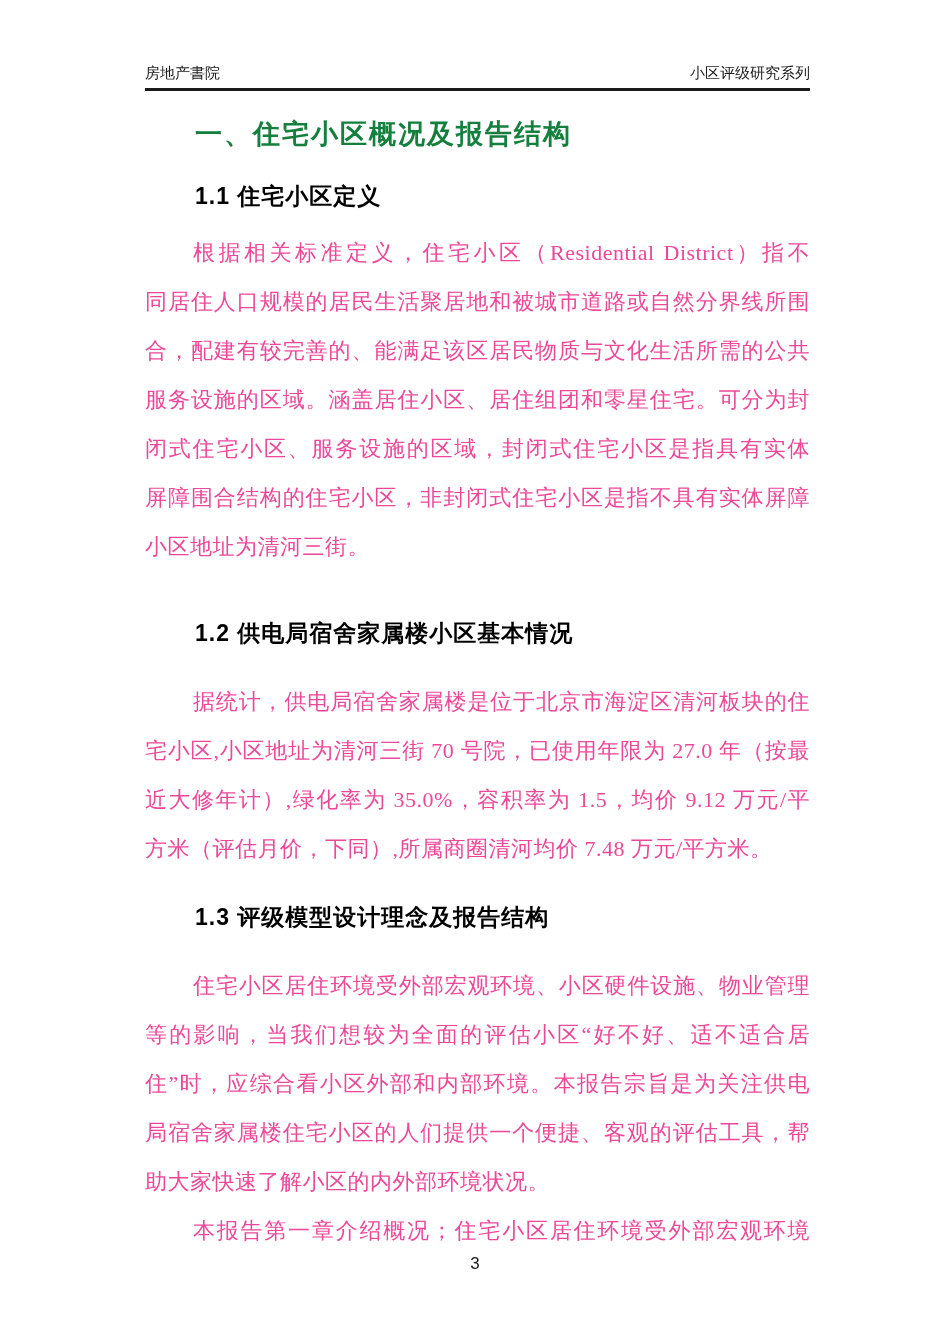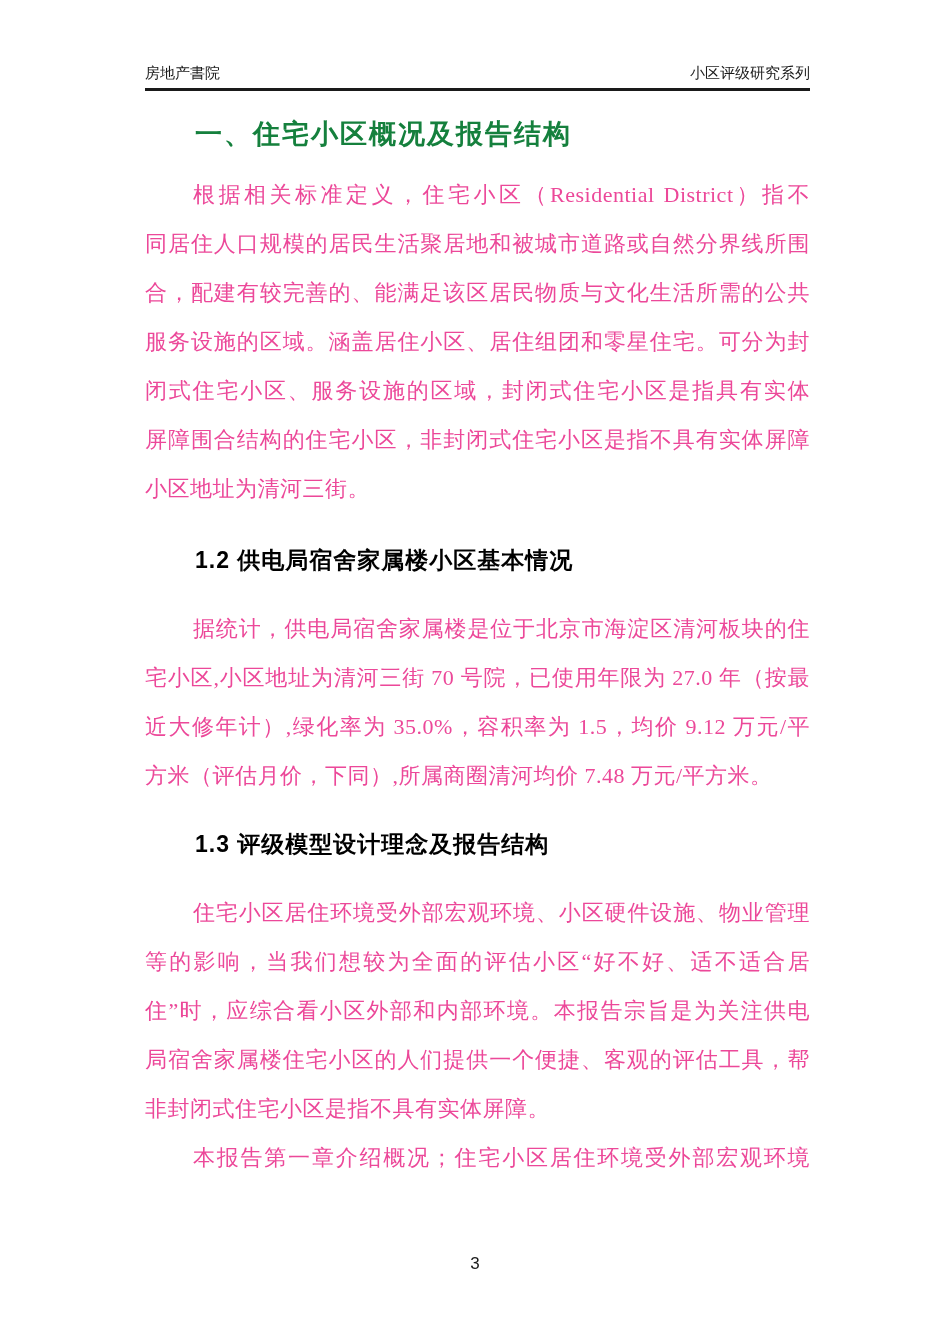--- a/index.html
+++ b/index.html
@@ -47,21 +47,21 @@
   .section-heading {
     padding-left: 50px;
     font-family: "Liberation Sans", "DejaVu Sans", sans-serif;
     font-weight: 700;
     font-size: 23px;
     line-height: 28px;
     letter-spacing: 1px;
     color: #000000;
   }
   .sh-11 { margin-top: 30px; }
-  .sh-12 { margin-top: 33px; }
+  .sh-12 { margin-top: 48px; }
   .sh-13 { margin-top: 30px; }
   
   .para { margin: 0; }
   .p-first { margin-top: 18px; }
   .p-mid   { margin-top: 30px; }
   .p-follow{ margin-top: 0; }
   .bodyline {
     font-size: 22px;
     line-height: 49px;
     height: 49px;
@@ -91,20 +91,21 @@
 <div class="page">
   <div class="content">
 
     <div class="page-header">
       <span>房地产書院</span>
       <span>小区评级研究系列</span>
     </div>
 
     <div class="chapter-title">一、住宅小区概况及报告结构</div>
 
+    <div class="section-heading sh-11">1.1 住宅小区定义</div>
     <div class="para p-first">
       <div class="bodyline indent">根据相关标准定义，住宅小区（Residential District）指不</div>
       <div class="bodyline">同居住人口规模的居民生活聚居地和被城市道路或自然分界线所围</div>
       <div class="bodyline">合，配建有较完善的、能满足该区居民物质与文化生活所需的公共</div>
       <div class="bodyline">服务设施的区域。涵盖居住小区、居住组团和零星住宅。可分为封</div>
       <div class="bodyline">闭式住宅小区、服务设施的区域，封闭式住宅小区是指具有实体</div>
       <div class="bodyline">屏障围合结构的住宅小区，非封闭式住宅小区是指不具有实体屏障</div>
       <div class="bodyline endline">小区地址为清河三街。</div>
     </div>
 
@@ -115,21 +116,21 @@
       <div class="bodyline">近大修年计）,绿化率为 35.0%，容积率为 1.5，均价 9.12 万元/平</div>
       <div class="bodyline endline">方米（评估月价，下同）,所属商圈清河均价 7.48 万元/平方米。</div>
     </div>
 
     <div class="section-heading sh-13">1.3 评级模型设计理念及报告结构</div>
     <div class="para p-mid">
       <div class="bodyline indent">住宅小区居住环境受外部宏观环境、小区硬件设施、物业管理</div>
       <div class="bodyline">等的影响，当我们想较为全面的评估小区“好不好、适不适合居</div>
       <div class="bodyline">住”时，应综合看小区外部和内部环境。本报告宗旨是为关注供电</div>
       <div class="bodyline">局宿舍家属楼住宅小区的人们提供一个便捷、客观的评估工具，帮</div>
-      <div class="bodyline endline">非封闭式住宅小区是指不具有实体屏障。</div>
+      <div class="bodyline endline">助大家快速了解小区的内外部环境状况。</div>
     </div>
     <div class="para p-follow">
       <div class="bodyline indent">本报告第一章介绍概况；住宅小区居住环境受外部宏观环境</div>
     </div>
 
   </div>
 
   <div class="page-footer">
     <span>3</span>
   </div>

